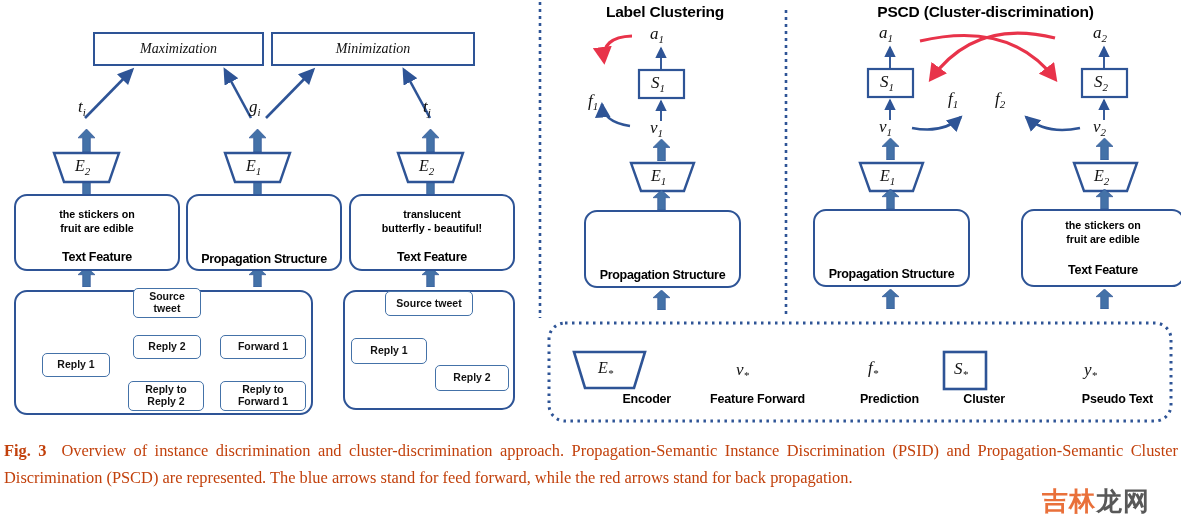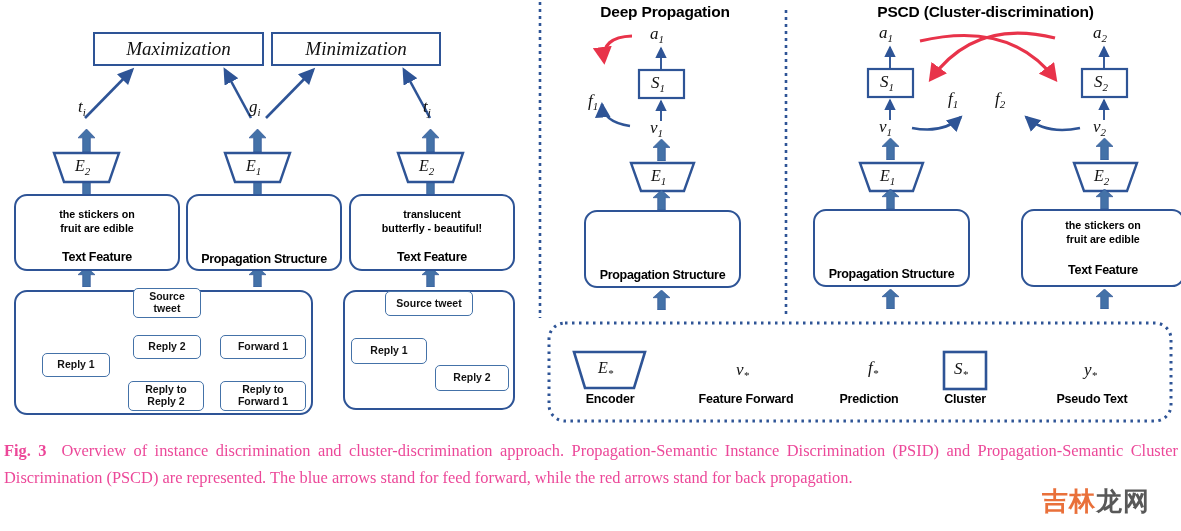--- a/index.html
+++ b/index.html
@@ -28,21 +28,21 @@
   .tbox{
     position:absolute;border:1.4px solid #4472a8;border-radius:5px;
     background:#fff;box-sizing:border-box;
     display:flex;align-items:center;justify-content:center;
     font-weight:bold;font-size:10.5px;color:#111;line-height:1.12;text-align:center;
   }
   
   .mbox{
     position:absolute;border:2.2px solid #2e5496;background:#fff;box-sizing:border-box;
     display:flex;align-items:center;justify-content:center;
-    font-family:"Liberation Serif", serif;font-style:italic;font-size:19px;color:#111;
+    font-family:"Liberation Serif", serif;font-style:italic;font-size:14px;color:#111;
   }
   
   .math{
     position:absolute;font-family:"Liberation Serif", serif;font-style:italic;
     font-size:17px;color:#111;white-space:nowrap;
   }
   .math sub{font-size:11px;font-style:italic;}
   .math .enc{font-size:16px;}
 
   
@@ -51,27 +51,27 @@
     white-space:nowrap;text-align:center;letter-spacing:-0.3px;
   }
   .bubbletxt{
     position:absolute;font-weight:bold;font-size:10.7px;color:#000;
     text-align:center;line-height:1.28;white-space:nowrap;
   }
 
   
   .legend-label{
     position:absolute;font-weight:bold;font-size:12.5px;color:#000;
-    white-space:nowrap;text-align:center;letter-spacing:-0.2px;
+    white-space:nowrap;text-align:right;letter-spacing:-0.2px;
   }
 
   
   .caption{
     position:absolute;left:4px;top:438px;width:1174px;
-    font-family:"Liberation Serif", serif;font-size:16.4px;color:#ec4899;
+    font-family:"Liberation Serif", serif;font-size:16.4px;color:#c2410c;
     line-height:1.62;text-align:justify;
   }
   .caption b{font-weight:bold;}
 
   
   .wm{
     position:absolute;left:1042px;top:484px;font-size:26px;font-weight:bold;
     font-family:"DejaVu Sans", sans-serif;letter-spacing:1px;
     opacity:.92;
   }
@@ -241,21 +241,21 @@
 
     <rect x="549" y="323" width="622" height="98" rx="16" ry="16" fill="#fff" stroke="#2e5496" stroke-width="3" stroke-dasharray="2.5 4.5"></rect>
 
     <path d="M585,388 L634,388 L645,352 L574,352 Z" fill="#fff" stroke="#2e5496" stroke-width="2.6"></path>
 
     <rect x="944" y="352" width="42" height="37" fill="#fff" stroke="#2e5496" stroke-width="2.6"></rect>
   </svg>
 
 
   <div class="mbox" style="left:93px;top:32px;width:171px;height:34px;">Maximization</div>
-  <div class="mbox" style="left:271px;top:32px;width:170px;height:34px;">Minimization</div>
+  <div class="mbox" style="left:271px;top:32px;width:204px;height:34px;">Minimization</div>
 
   <div class="math" style="left:78px;top:97px;">
     <span>t</span><sub>i</sub></div>
   <div class="math" style="left:249px;top:97px;">
     <span>g</span><sub>i</sub></div>
   <div class="math" style="left:423px;top:97px;">
     <span>t</span><sub>j</sub></div>
 
   <div class="math" style="left:75px;top:156px;">
     <span class="enc">E</span><sub>2</sub></div>
@@ -308,21 +308,21 @@
   <div class="tbox" style="left:385px;top:291px;width:88px;height:25px;">
     <span>Source tweet</span>
     </div>
   <div class="tbox" style="left:351px;top:338px;width:76px;height:26px;">
     <span>Reply 1</span>
     </div>
   <div class="tbox" style="left:435px;top:365px;width:74px;height:26px;">
     <span>Reply 2</span>
     </div>
 
-  <div class="sec-title abs" style="left:545px;top:3px;width:240px;">Deep Propagation</div>
+  <div class="sec-title abs" style="left:545px;top:3px;width:240px;">Label Clustering</div>
   <div class="math" style="left:650px;top:24px;">
     <span>a</span><sub>1</sub></div>
   <div class="math" style="left:651px;top:73px;">
     <span>S</span><sub>1</sub></div>
   <div class="math" style="left:588px;top:91px;">
     <span>f</span><sub>1</sub></div>
   <div class="math" style="left:650px;top:118px;">
     <span>v</span><sub>1</sub></div>
   <div class="math" style="left:651px;top:166px;">
     <span class="enc">E</span><sub>1</sub></div>

